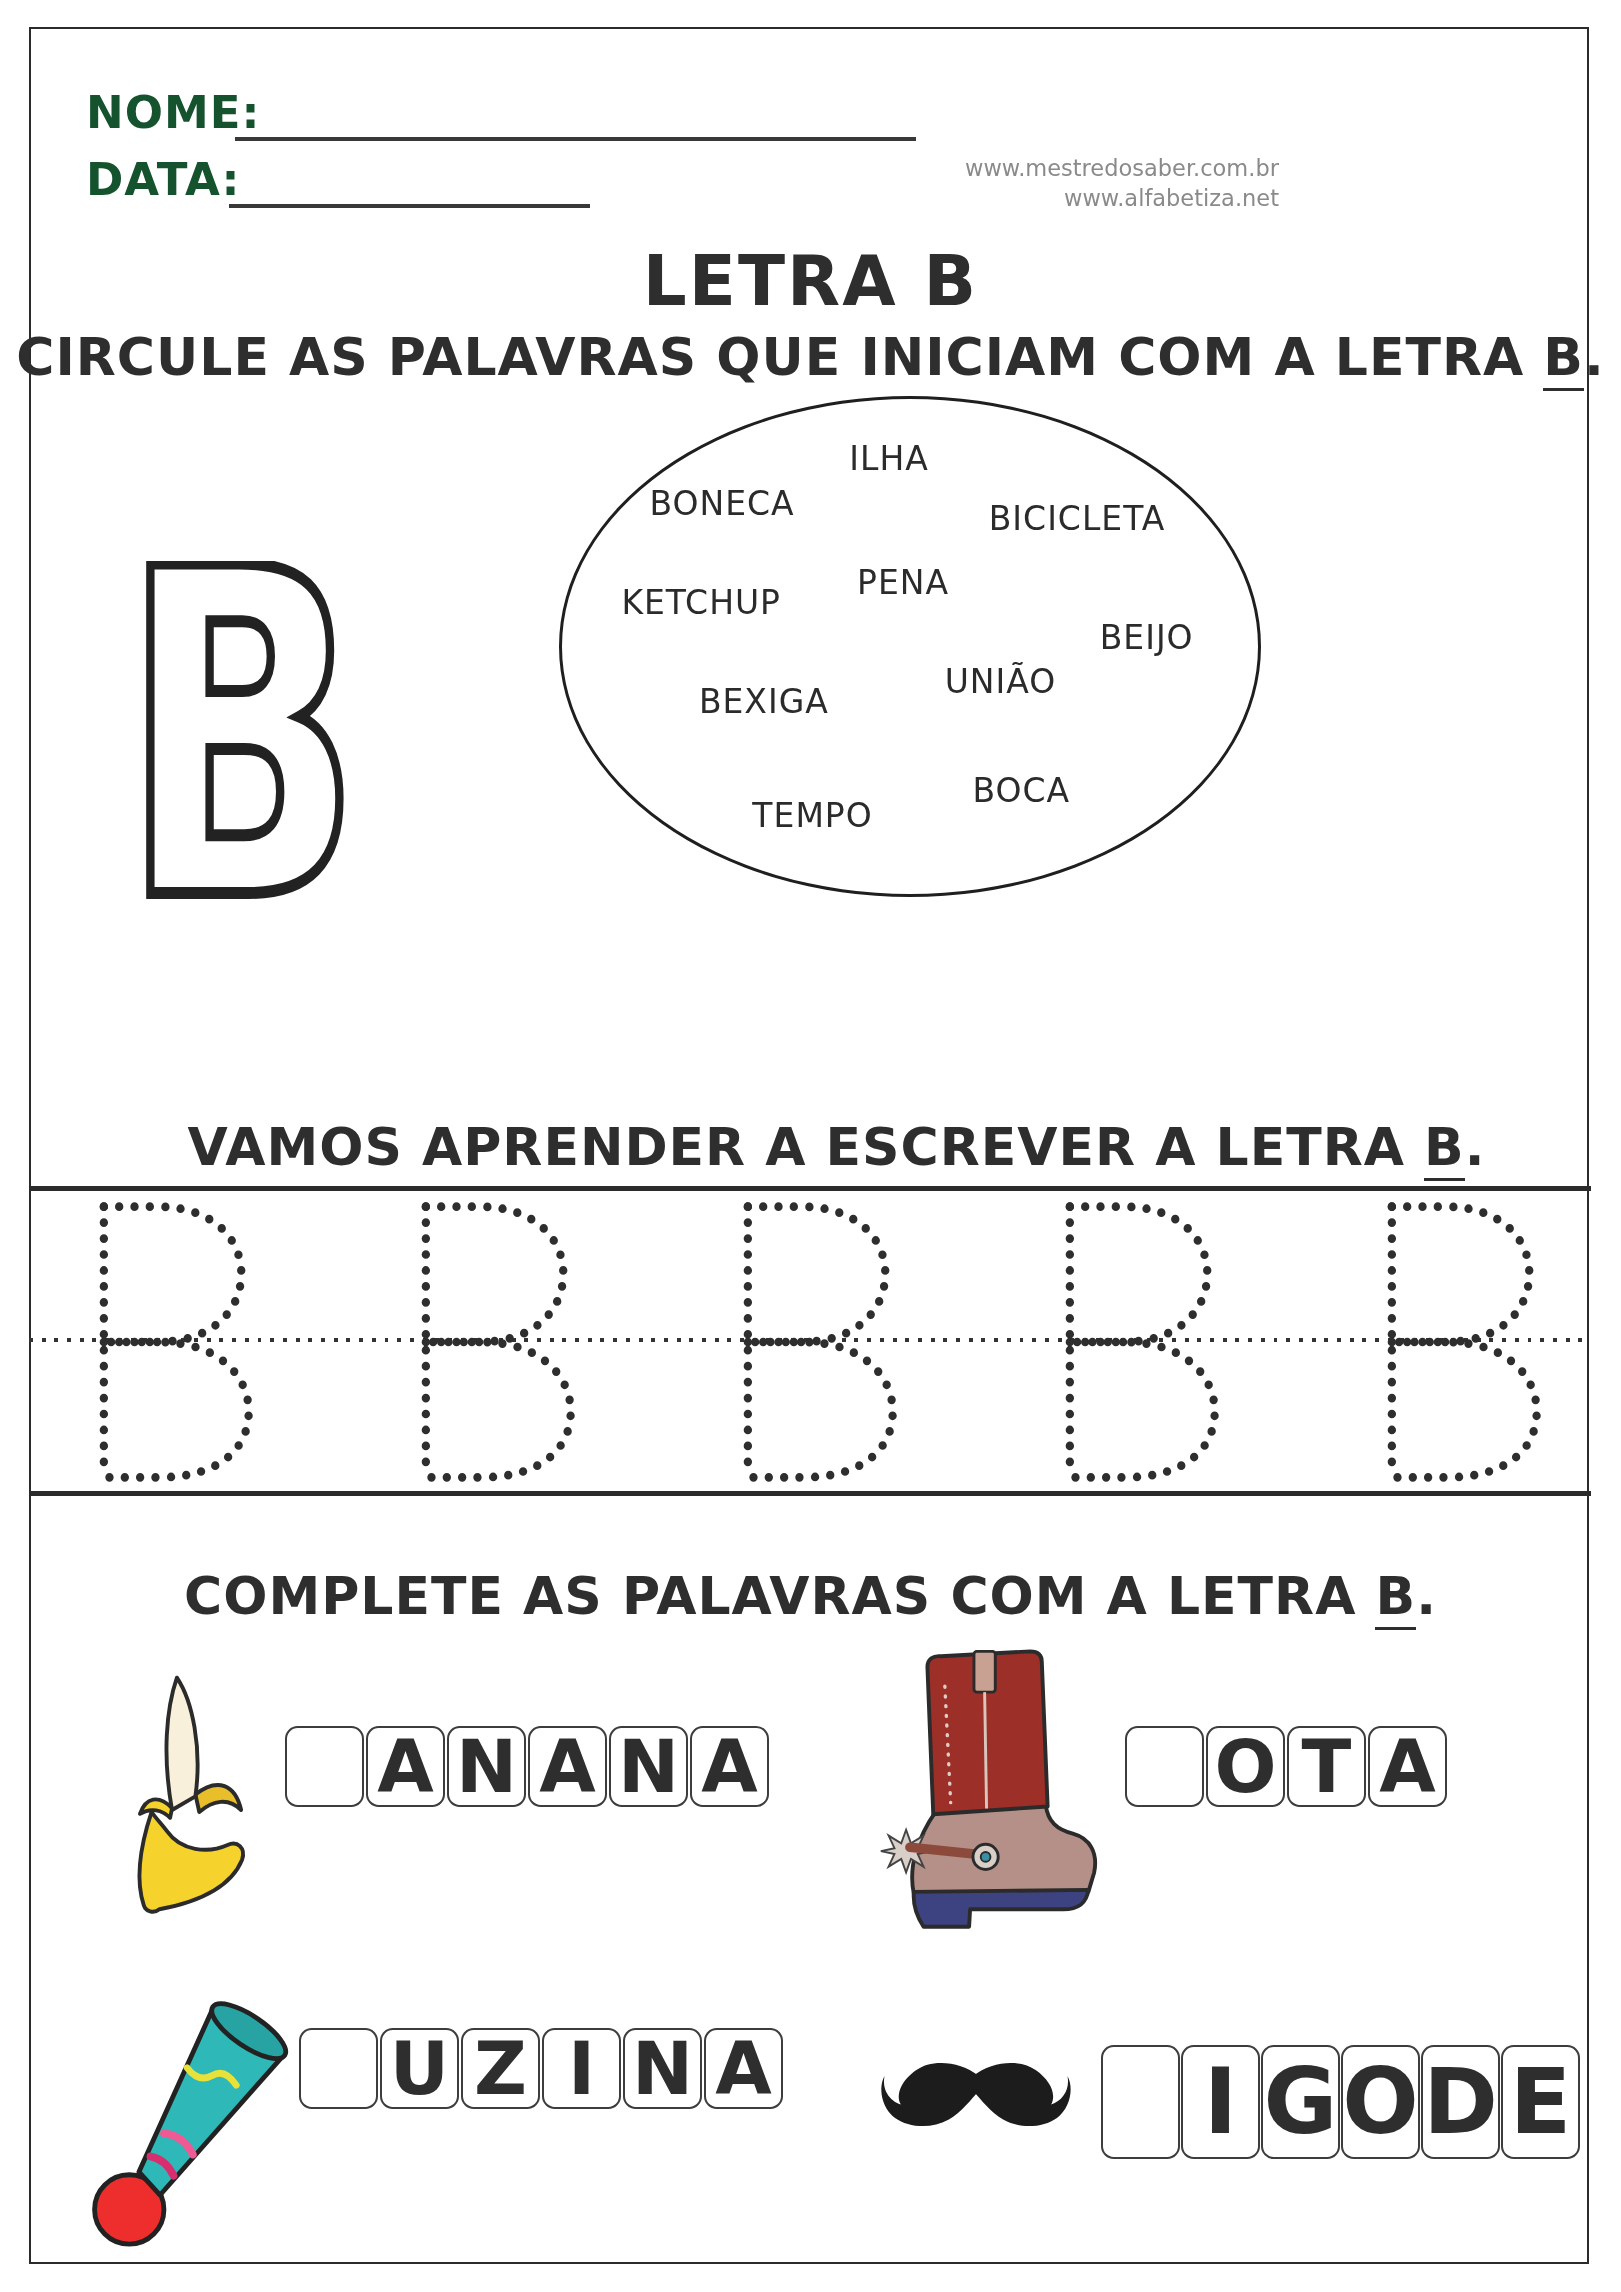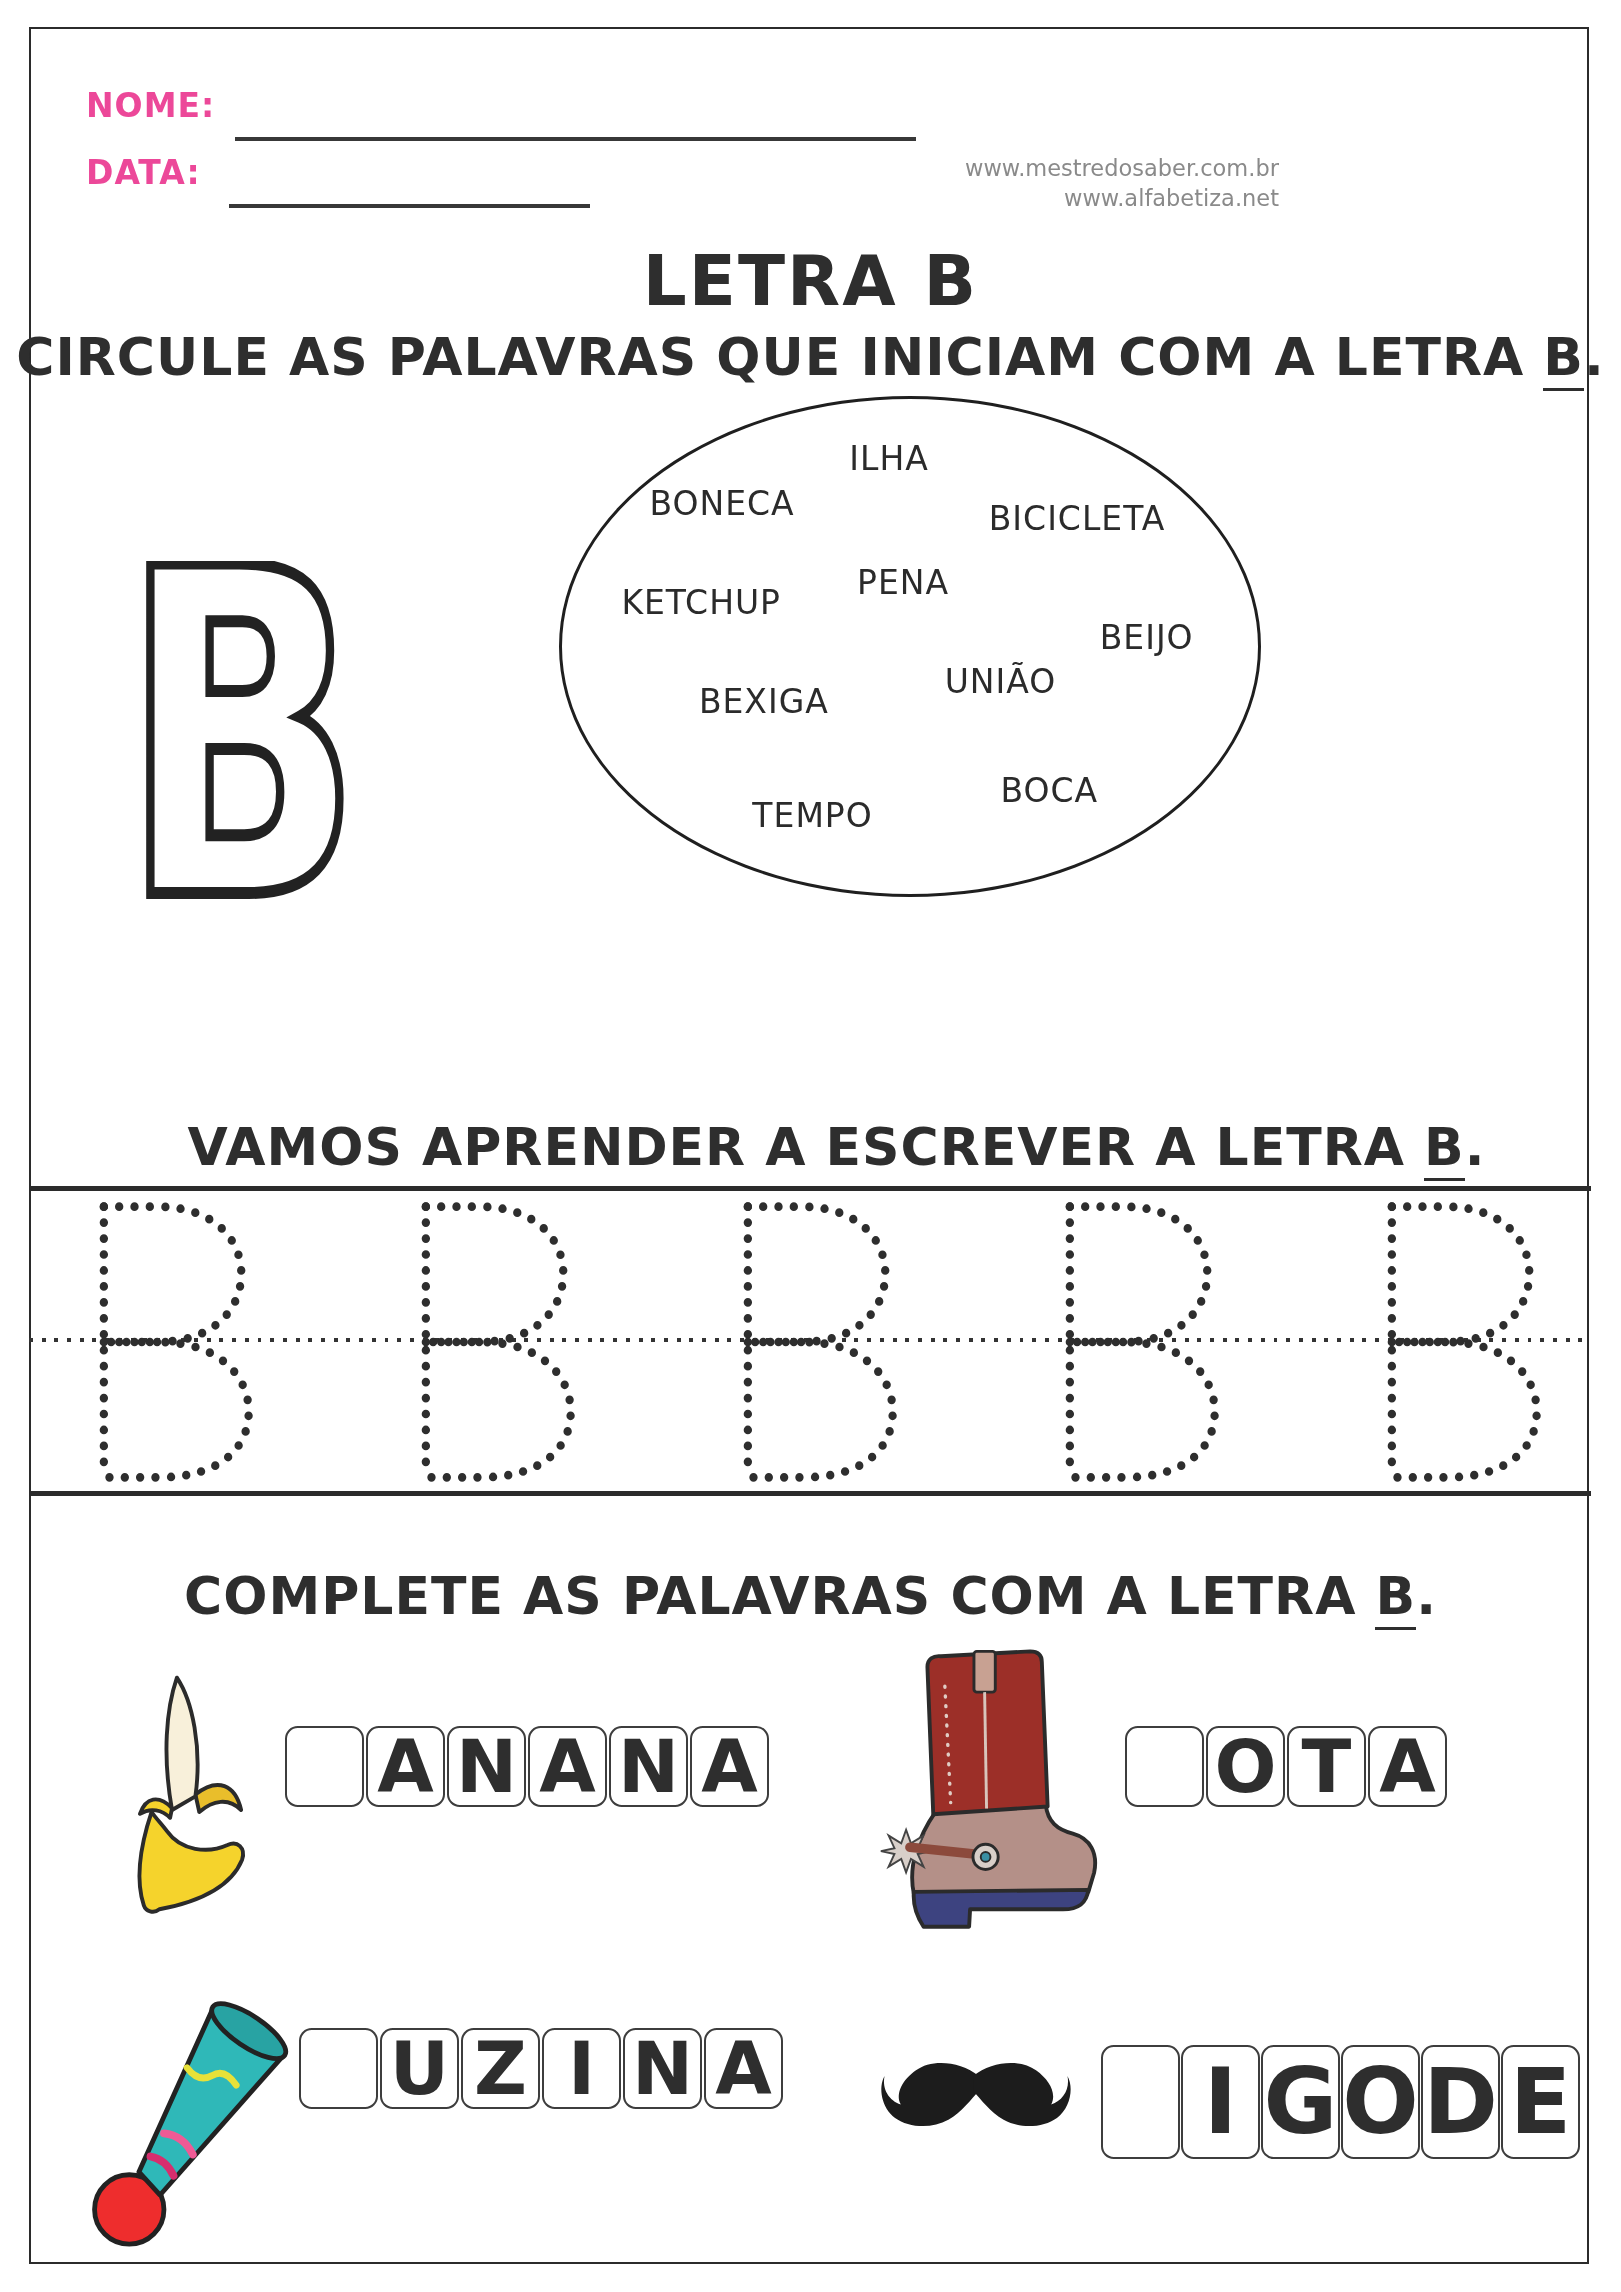--- a/index.html
+++ b/index.html
@@ -4,21 +4,21 @@
 <style>
   html,body{margin:0;padding:0;}
   body{
     width:1621px;height:2293px;position:relative;background:#ffffff;
     font-family:"DejaVu Sans", sans-serif;color:#2b2b2b;overflow:hidden;
   }
   .abs{position:absolute;}
   
   .frame{left:29px;top:27.4px;width:1556px;height:2233px;border:2.9px solid #2b2b2b;}
   
-  .hdr-label{font-weight:bold;font-size:33px;letter-spacing:1px;color:#ec4899;}
+  .hdr-label{font-weight:bold;font-size:45px;letter-spacing:1px;color:#14532d;}
   .nome-label{left:86px;top:86px;}
   .data-label{left:86px;top:153px;}
   .write-line{height:0;border-bottom:4.9px solid #383838;}
   .nome-line{left:235px;top:137px;width:681px;}
   .data-line{left:229px;top:204px;width:361px;}
   .sites{left:965px;top:153px;font-size:22.5px;line-height:1.35;color:#8a8a8a;text-align:right;}
   
   .center-line{left:0;width:100%;text-align:center;}
   .title{top:241px;font-size:69px;font-weight:bold;letter-spacing:2px;color:#2e2e2e;}
   .instr{font-size:52px;font-weight:bold;letter-spacing:1px;color:#2e2e2e;}
@@ -28,21 +28,21 @@
   .emph{border-bottom:3.9px solid #2e2e2e;padding-bottom:1px;}
   
   .bigB{left:130px;top:561px;width:223px;height:345px;}
   
   .oval{left:559px;top:396px;width:696px;height:495px;border:3.9px solid #1f1f1f;border-radius:50%;}
   .word{position:absolute;transform:translate(-50%,-50%);font-size:33px;font-weight:500;
         letter-spacing:1px;white-space:nowrap;color:#2b2b2b;}
   .w-0{left:47%;top:12%;}  .w-1{left:23%;top:21%;}  .w-2{left:74%;top:24%;}
   .w-3{left:20%;top:41%;}  .w-4{left:49%;top:37%;}  .w-5{left:84%;top:48%;}
   .w-6{left:28%;top:61%;margin-left:7px;}  .w-7{left:63%;top:57%;}  .w-8{left:36%;top:84%;}
-  .w-9{left:66%;top:79%;margin-left:28px;}
+  .w-9{left:66%;top:79%;}
   
   .band-line{left:29px;width:1562px;height:4.9px;background:#2b2b2b;}
   .band-top{top:1186px;} .band-bottom{top:1491px;}
   .band-dotted{left:29px;top:1338px;width:1562px;height:3.9px;
     background:repeating-linear-gradient(90deg,#333 0 3.9px,transparent 3.9px 12.7px);}
   .trace-row{left:76px;top:1197px;width:1470px;height:290px;display:flex;
     justify-content:space-between;align-items:stretch;}
   .trace-row svg{display:block;}
   
   .boxrow{display:flex;gap:2px;}

